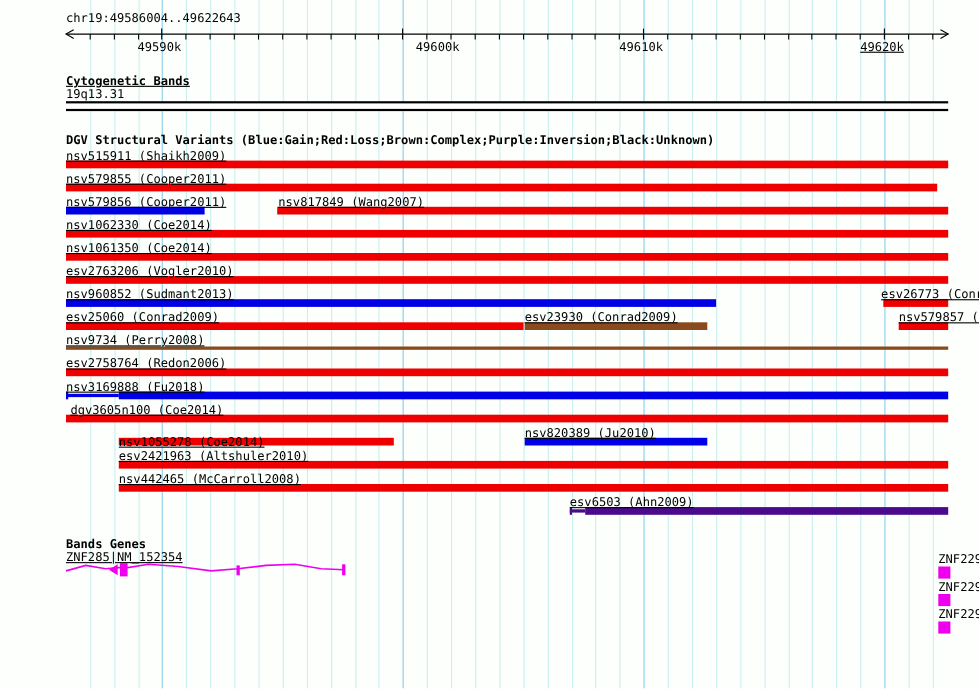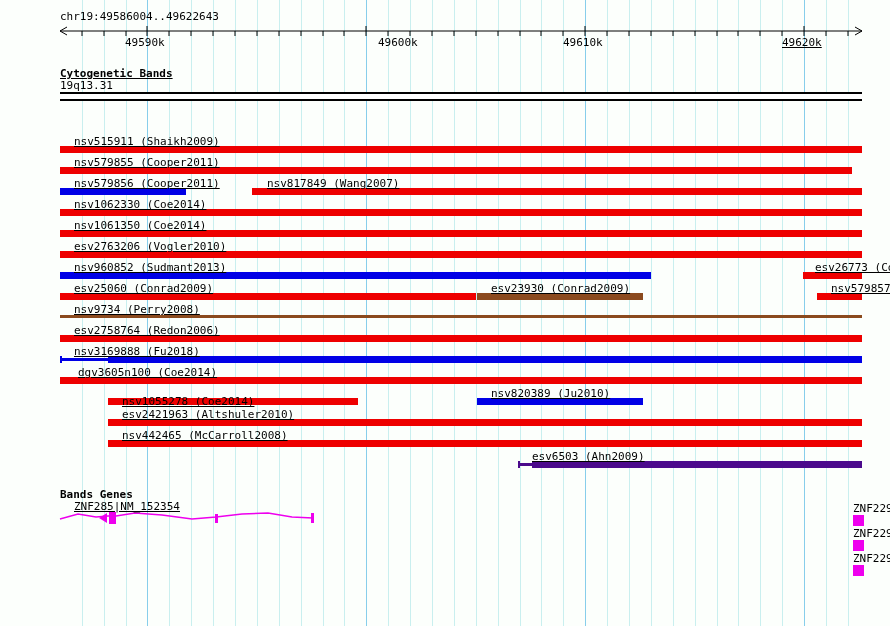--- a/index.html
+++ b/index.html
@@ -5,21 +5,21 @@
   html,body{margin:0;padding:0;}
   #app{
     position:relative; width:890px; height:626px; overflow:hidden;
     background:#FCFFFC; font-family:"DejaVu Sans Mono", monospace;
     font-size:11px; color:#000;
   }
   .gridline{position:absolute; top:0; width:1px; height:626px; background:#C9EFEF; z-index:0;}
   .gridline.major{background:#87CEEB;}
   .txt{position:absolute; white-space:pre; line-height:11px; z-index:3;}
   .hdr{font-weight:bold;}
-  .feature-label{text-decoration:underline; cursor:pointer;margin-left:14px;}
+  .feature-label{text-decoration:underline; cursor:pointer;}
   .bar{position:absolute; z-index:2;}
   .bartick{position:absolute; z-index:2;}
   .band{
     position:absolute; left:60px; top:92px; width:802px; height:9px;
     background:#FFFFFF; border-top:2px solid #000; border-bottom:2px solid #000;
     box-sizing:border-box; z-index:1;
   }
   .genebox{position:absolute; width:11px; height:11px; background:#EE00EE; z-index:2;}
   svg{position:absolute; left:0; top:0; z-index:2;}
   .ruler-label{position:absolute; width:44px; line-height:11px; z-index:3;}
@@ -115,20 +115,21 @@
       <div class="ruler-label" style="left: 125px; top: 37px;">49590k</div>
       <div class="ruler-label" style="left: 344px; top: 37px; margin-left: 34px;">49600k</div>
       <div class="ruler-label" style="left: 563px; top: 37px;">49610k</div>
       <div class="ruler-label" style="left: 782px; top: 37px; text-decoration: underline;">49620k</div>
     </div>
 
   <div class="txt hdr" style="left:60px; top:68px;text-decoration:underline;">Cytogenetic Bands</div>
   <div class="txt" style="left:60px; top:80px;">19q13.31</div>
   <div class="band"></div>
 
+  <div class="txt hdr" style="left:60px; top:122px;">DGV Structural Variants (Blue:Gain;Red:Loss;Brown:Complex;Purple:Inversion;Black:Unknown)</div>
   <div id="variants-layer">
       <div class="txt feature-label" style="left: 60px; top: 136px;">nsv515911 (Shaikh2009)</div>
       <div class="bar" style="left: 60px; top: 146px; width: 802px; height: 7px; background: rgb(238, 0, 0);"></div>
       <div class="txt feature-label" style="left: 60px; top: 157px;">nsv579855 (Cooper2011)</div>
       <div class="bar" style="left: 60px; top: 167px; width: 792px; height: 7px; background: rgb(238, 0, 0);"></div>
       <div class="txt feature-label" style="left: 60px; top: 178px;">nsv579856 (Cooper2011)</div>
       <div class="bar" style="left: 60px; top: 188px; width: 126px; height: 7px; background: rgb(0, 0, 230);"></div>
       <div class="txt feature-label" style="left: 253px; top: 178px;">nsv817849 (Wang2007)</div>
       <div class="bar" style="left: 252px; top: 188px; width: 610px; height: 7px; background: rgb(238, 0, 0);"></div>
       <div class="txt feature-label" style="left: 60px; top: 199px;">nsv1062330 (Coe2014)</div>

